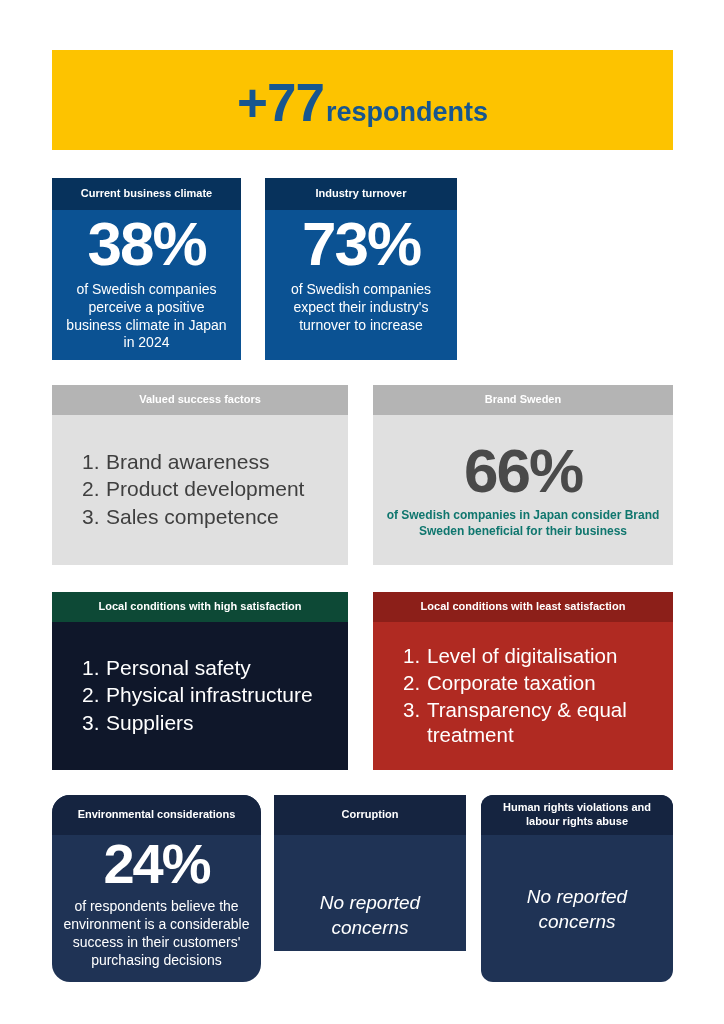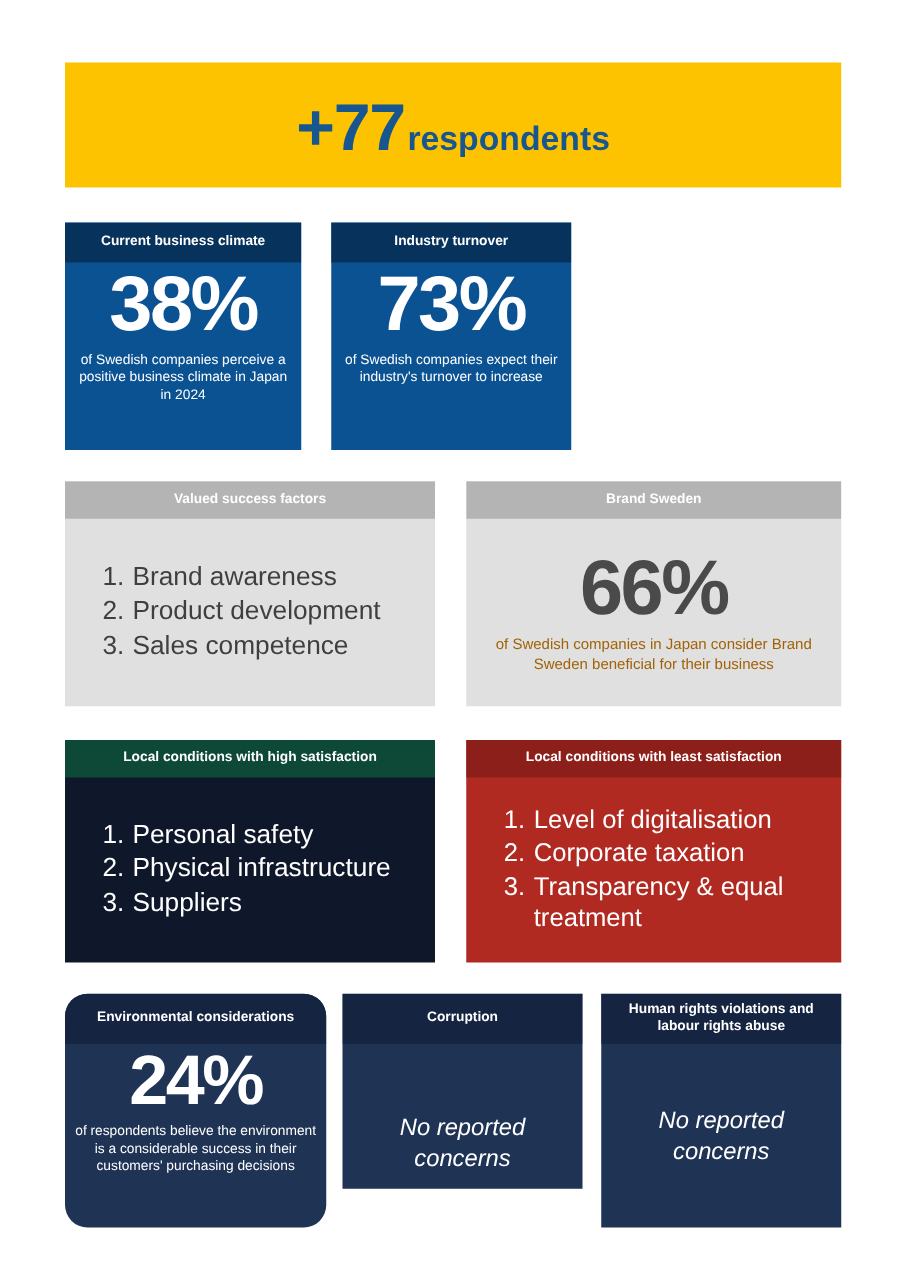--- a/index.html
+++ b/index.html
@@ -101,42 +101,43 @@
   .c-blue { background: #0b5293; }
   .c-blue .card-head { background: #07325c; color: #ffffff; height: 32px; }
   .c-blue .card-body { color: #ffffff; justify-content: flex-start; padding-top: 4px; }
   .stat-big {
     font-size: 62px;
     font-weight: bold;
     line-height: 0.98;
     letter-spacing: -2px;
   }
   .stat-caption {
-    font-size: 11px;
+    font-size: 14px;
     line-height: 1.28;
     margin-top: 6px;
     text-align: center;
   }
 
   
   .c-gray { background: #e0e0e0; }
   .c-gray .card-head { background: #b4b4b4; color: #ffffff; height: 30px; }
   .c-gray .card-body { color: #3f3f3f; }
   .stat-big-gray {
     font-size: 62px;
     font-weight: bold;
     line-height: 1;
     letter-spacing: -2px;
     color: #4a4a4a;
   }
   .stat-caption-gray {
     font-size: 12px;
     line-height: 1.3;
     margin-top: 6px;
-    color: #a16207;
+    color: #0f766e;
+    font-weight: bold;
   }
 
   
   .c-green { background: #0f172a; }
   .c-green .card-head { background: #0d4936; color: #ffffff; height: 30px; }
   .c-green .card-body { color: #ffffff; }
 
   
   .c-red { background: #b02a22; }
   .c-red .card-head { background: #8c1f19; color: #ffffff; height: 30px; }
@@ -285,20 +286,20 @@
     </div>
   </div>
 
   <div class="card c-navy single-line" style="left:274px; top:795px; width:192px; height:156px;gap:43px;">
     <div class="card-head">Corruption</div>
     <div class="card-body" style="justify-content:center;">
       <div class="noconcern">No reported concerns</div>
     </div>
   </div>
 
-  <div class="card c-navy" style="left:481px; top:795px; width:192px; height:187px;">
+  <div class="card c-navy" style="left:481px; top:795px; width:192px; height:187px;border-radius:12px;">
     <div class="card-head">Human rights violations and labour rights abuse</div>
     <div class="card-body" style="justify-content:center;">
       <div class="noconcern">No reported concerns</div>
     </div>
   </div>
 
 </div>
 
 </body></html>

